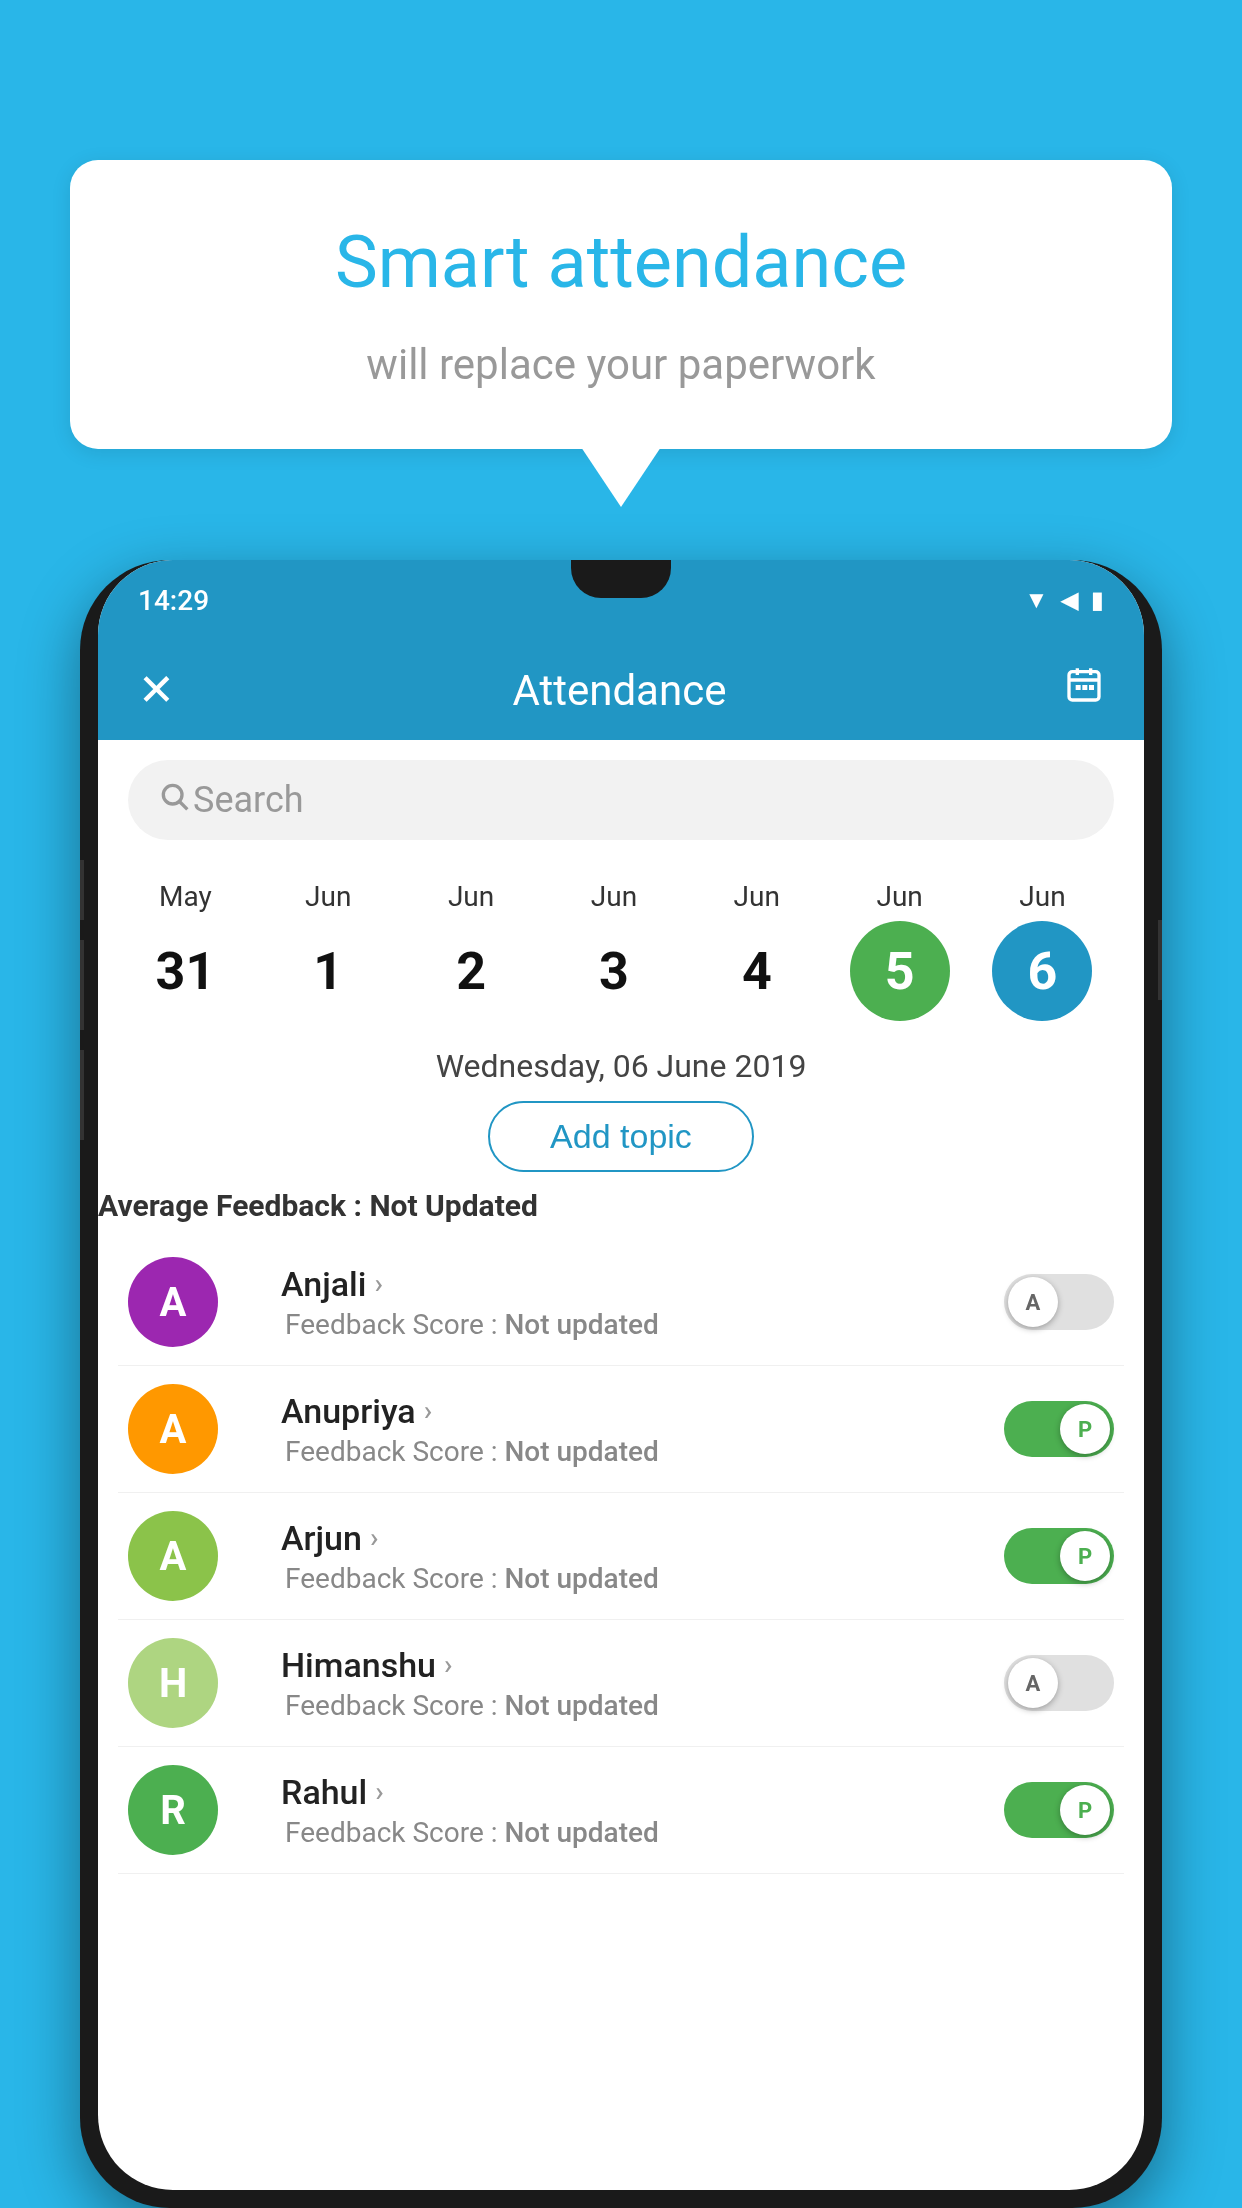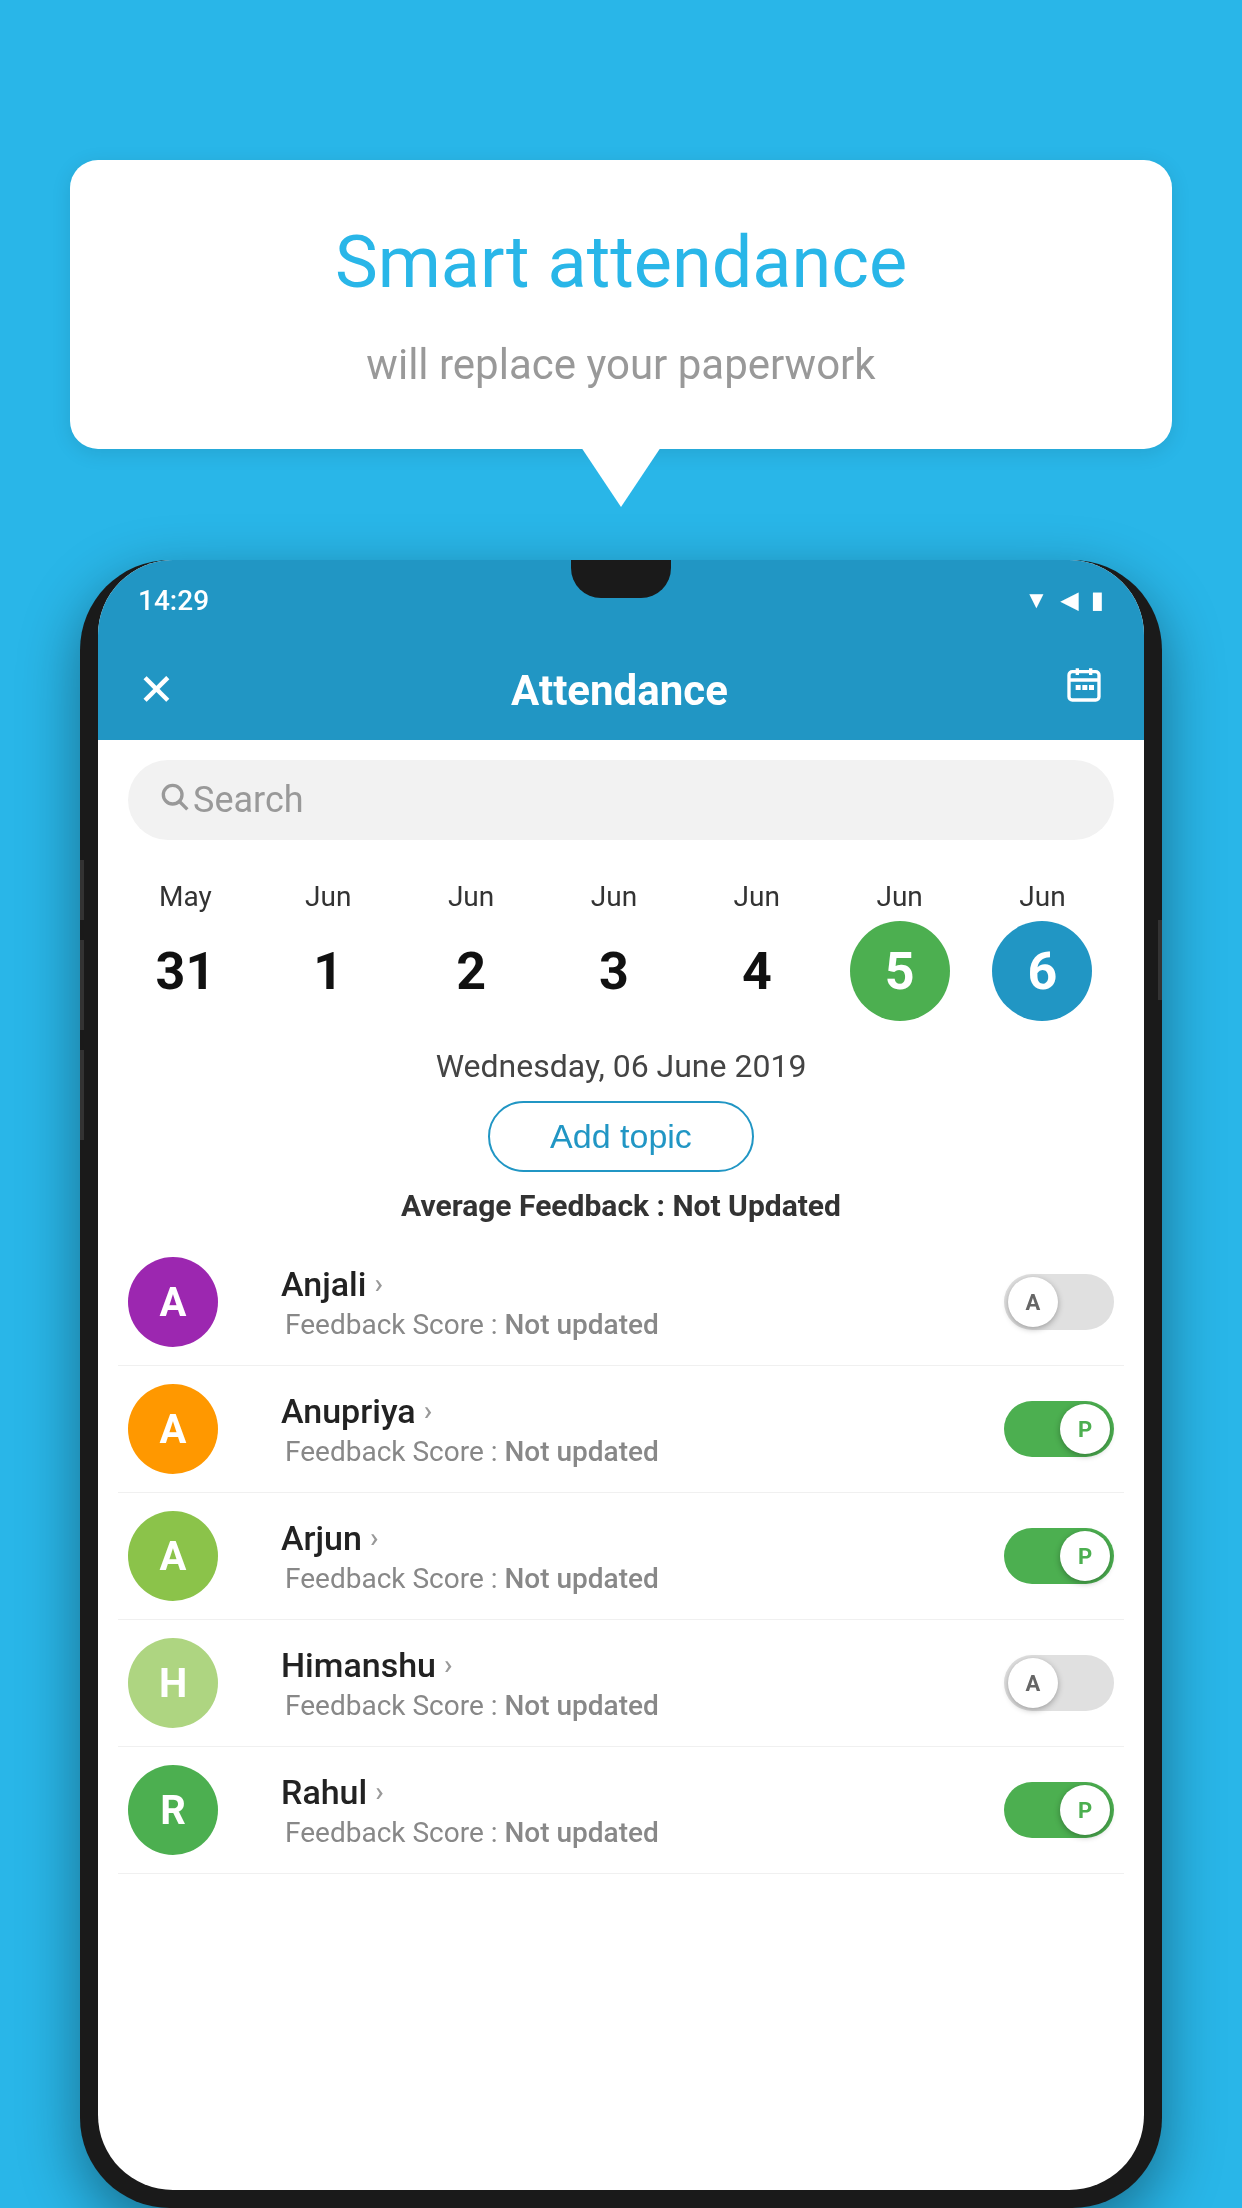--- a/index.html
+++ b/index.html
@@ -114,21 +114,21 @@
       height: 100px;
       display: flex;
       align-items: center;
       justify-content: space-between;
       padding: 0 40px;
     }
 
     .header-title {
       color: white;
       font-size: 42px;
-      font-weight: 700;
+      font-weight: 400;
     }
 
     .header-close-btn {
       color: white;
       font-size: 44px;
       cursor: pointer;
     }
 
     .header-calendar-btn {
       color: white;
@@ -243,21 +243,21 @@
       padding: 14px 60px;
       background: white;
       color: #2196c4;
       font-size: 34px;
       cursor: pointer;
       width: fit-content;
     }
 
     
     .avg-feedback {
-      text-align: center;
+      text-align: left;
       font-size: 30px;
       color: #888;
       padding: 10px 0 16px 0;
     }
 
     .avg-feedback span {
       font-weight: 700;
       color: #333;
     }
 

